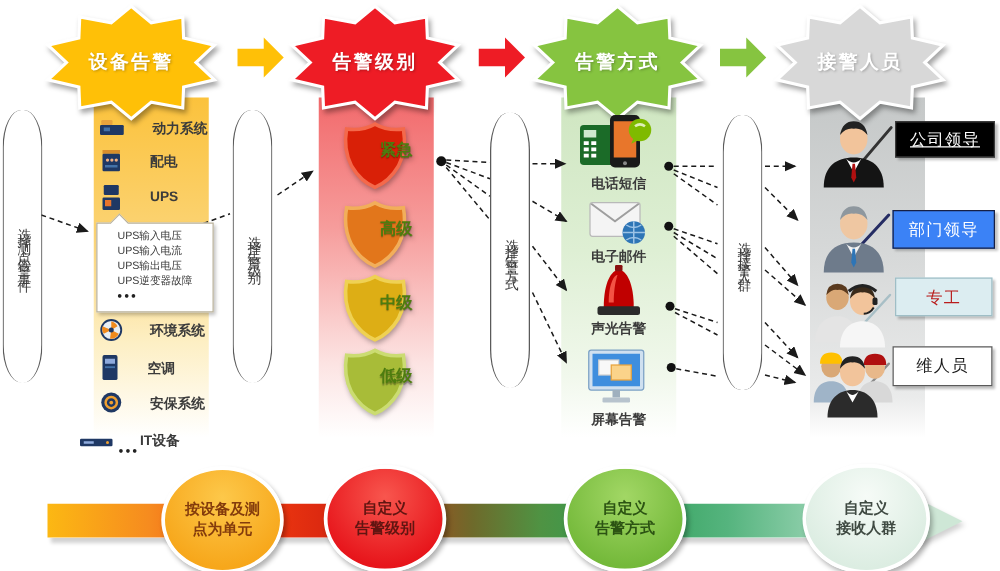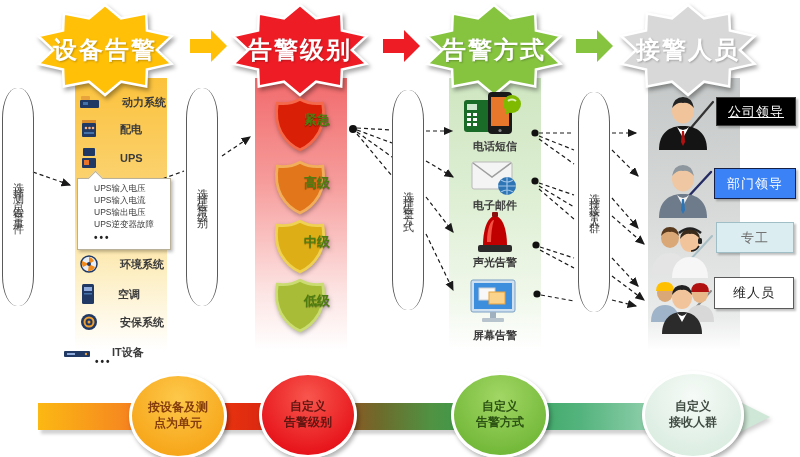--- a/index.html
+++ b/index.html
@@ -9,21 +9,21 @@
   
   .band{position:absolute;top:78px;height:272px;width:92px;}
   .band-amber{background:linear-gradient(180deg,#FBC23C 0%,#FBD373 40%,#FDEFC4 72%,rgba(253,243,210,0) 100%);}
   .band-red{background:linear-gradient(180deg,#F26A6C 0%,#F69C9B 38%,#FCE3E2 78%,rgba(252,230,230,0) 100%);}
   .band-green{background:linear-gradient(180deg,#CFE6C1 0%,#DEEFD4 45%,#F1F8EC 82%,rgba(241,248,236,0) 100%);}
   .band-gray{background:linear-gradient(180deg,#C5C8C8 0%,#D6D8D8 45%,#EAEBEB 88%,rgba(234,235,235,0) 100%);}
   
   .star-wrap{position:absolute;width:150px;height:95px;filter:drop-shadow(2px 3px 2px rgba(0,0,0,0.35));}
   .star-wrap svg{display:block;}
   .star-label{position:absolute;left:0;top:0;width:150px;height:95px;display:flex;align-items:center;justify-content:center;
-    color:#fff;font-size:24px;font-weight:bold;letter-spacing:2px;text-shadow:1px 1px 2px rgba(0,0,0,0.25);}
+    color:#fff;font-size:15px;font-weight:bold;letter-spacing:2px;text-shadow:1px 1px 2px rgba(0,0,0,0.25);}
   
   .bracket{position:absolute;width:30px;border-left:1.5px solid #5a5a5a;border-right:1.5px solid #5a5a5a;
     border-radius:15px/30px;display:flex;align-items:center;justify-content:center;}
   .bracket span{writing-mode:vertical-rl;text-orientation:upright;font-size:11px;letter-spacing:6px;color:#3a3a3a;}
   
   .dev-row{position:absolute;display:flex;align-items:center;gap:22px;height:20px;}
   .dev-row .lbl{font-size:11px;font-weight:bold;color:#3b3b3b;white-space:nowrap;}
   
   .tooltip{position:absolute;background:#ffffff;border:1px solid #b9b19a;box-shadow:2px 2px 3px rgba(0,0,0,0.25);
     padding:4px 4px;font-size:8.5px;line-height:1.4;color:#3a3a3a;}
@@ -338,21 +338,21 @@
     <path d="M12,58 C12,43 21,36 32,36 C43,36 52,43 52,58 Z" fill="#2B2B2B"></path>
     <path d="M27,37 L32,46 L37,37 Q34,40 32,40 Q30,40 27,37 Z" fill="#fff"></path>
   </svg>
 
   <div class="r-box" style="left: 716px; top: 97px; width: 78px; height: 27px; background-color: rgb(0, 0, 0); color: rgb(255, 255, 255); border-color: rgb(59, 59, 59); text-decoration: underline;">
     <span>公司领导</span>
   </div>
   <div class="r-box" style="left: 714px; top: 168px; width: 80px; height: 29px; background-color: #3b82f6; color: rgb(255, 255, 255); border-color: rgb(22, 31, 68);">
     <span>部门领导</span>
   </div>
-  <div class="r-box" style="left: 716px; top: 222px; width: 76px; height: 29px; background-color: rgb(220, 237, 241); color: #737373; border-color: rgb(159, 190, 198);">
+  <div class="r-box" style="left: 716px; top: 222px; width: 76px; height: 29px; background-color: rgb(220, 237, 241); color: #b91c1c; border-color: rgb(159, 190, 198);">
     <span>专工</span>
   </div>
   <div class="r-box" style="left: 714px; top: 277px; width: 78px; height: 30px; background-color: rgb(255, 255, 255); color: rgb(26, 26, 26); border-color: rgb(90, 90, 90);">
     <span>维人员</span>
   </div>
 
   <div class="tl-bar"></div>
   <div class="tl-head"></div>
   <div class="tl-circle" style="left: 129px; top: 373px; --c1: #FDC84A; --c2: #F7A71B; color: rgb(132, 60, 12);">
     <span>按设备及测

